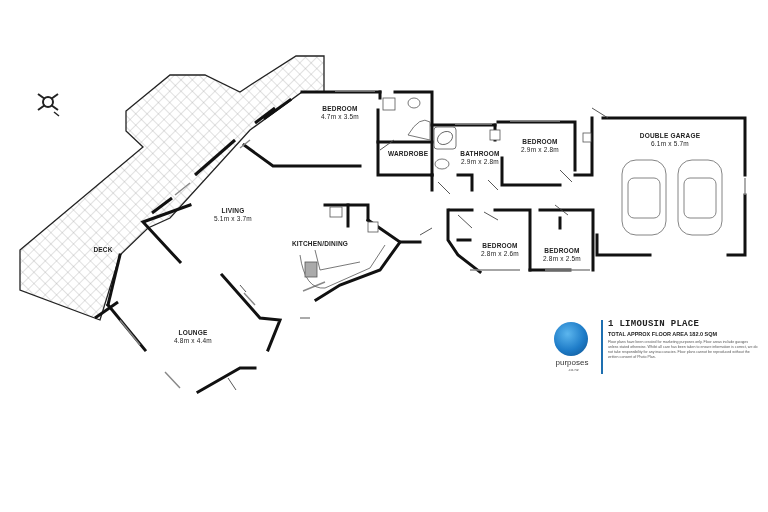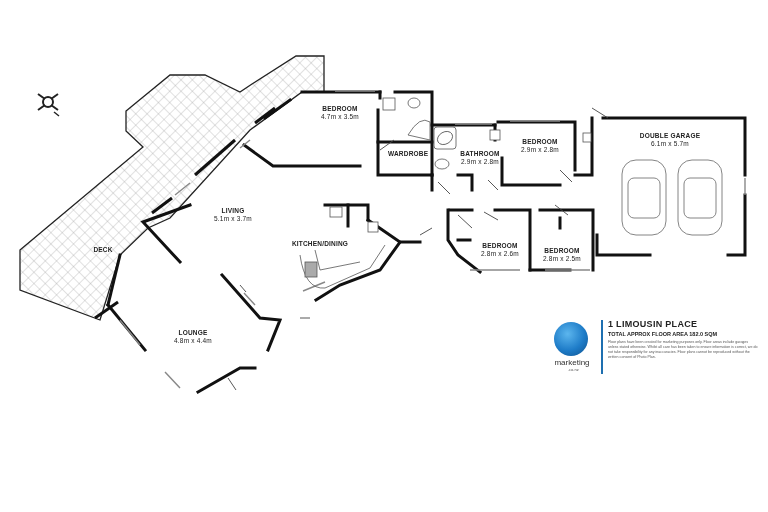--- a/index.html
+++ b/index.html
@@ -7,21 +7,21 @@
   #plan { position:absolute; left:0; top:0; width:768px; height:512px; }
   .room-label { position:absolute; text-align:center; font-size:6.5px; line-height:8px; color:#222; letter-spacing:0.2px; white-space:nowrap; }
   .room-label .nm { font-weight:bold; display:block; }
   .room-label .dm { display:block; }
   #info { position:absolute; left:548px; top:318px; width:220px; height:60px; }
   #logo { position:absolute; left:6px; top:4px; width:34px; height:34px; border-radius:50%;
           background: radial-gradient(circle at 40% 35%, #5cb6ee 0%, #1e7cc8 55%, #0e4f8a 100%); }
   #logo-text { position:absolute; left:0; top:40px; width:48px; text-align:center; font-size:8px; color:#333; }
   #logo-sub { position:absolute; left:20px; top:49px; font-size:4px; color:#555; }
   #divider { position:absolute; left:53px; top:2px; width:1.5px; height:54px; background:#1e6fb0; }
-  #info-title { position:absolute; left:60px; top:1px; font-size:9px; font-weight:bold; color:#222; letter-spacing:0.3px; }
+  #info-title { position:absolute; left:60px; top:1px; font-size:9px; font-weight:bold; color:#222; letter-spacing:0.3px;font-family:Liberation Mono, monospace; }
   #info-area { position:absolute; left:60px; top:13px; font-size:5.5px; font-weight:bold; color:#222; }
   #info-disclaimer { position:absolute; left:60px; top:22px; width:150px; font-size:3.6px; line-height:5px; color:#555; }
 </style>
 </head>
 <body>
 
 <svg id="plan" viewBox="0 0 768 512" xmlns="http://www.w3.org/2000/svg">
   <defs>
     <pattern id="deckgrid" width="8" height="8" patternUnits="userSpaceOnUse" patternTransform="rotate(45)">
       <rect width="8" height="8" fill="#ffffff"></rect>
@@ -180,19 +180,19 @@
 <div class="room-label" style="left:88px;top:246px;width:30px;">
   <span class="nm">DECK</span>
 </div>
 <div class="room-label" style="left:168px;top:329px;width:50px;">
   <span class="nm">LOUNGE</span>
     <span class="dm">4.8m x 4.4m</span>
 </div>
 
 <div id="info">
   <div id="logo"></div>
-  <div id="logo-text">marketing</div>
+  <div id="logo-text">purposes</div>
   <div id="logo-sub">.co.nz</div>
   <div id="divider"></div>
   <div id="info-title">1 LIMOUSIN PLACE</div>
   <div id="info-area">TOTAL APPROX FLOOR AREA 182.0 SQM</div>
   <div id="info-disclaimer">Floor plans have been created for marketing purposes only. Floor areas include garages unless stated otherwise. Whilst all care has been taken to ensure information is correct, we do not take responsibility for any inaccuracies. Floor plans cannot be reproduced without the written consent of Photo Plan.</div>
 </div>
 
 </body></html>

